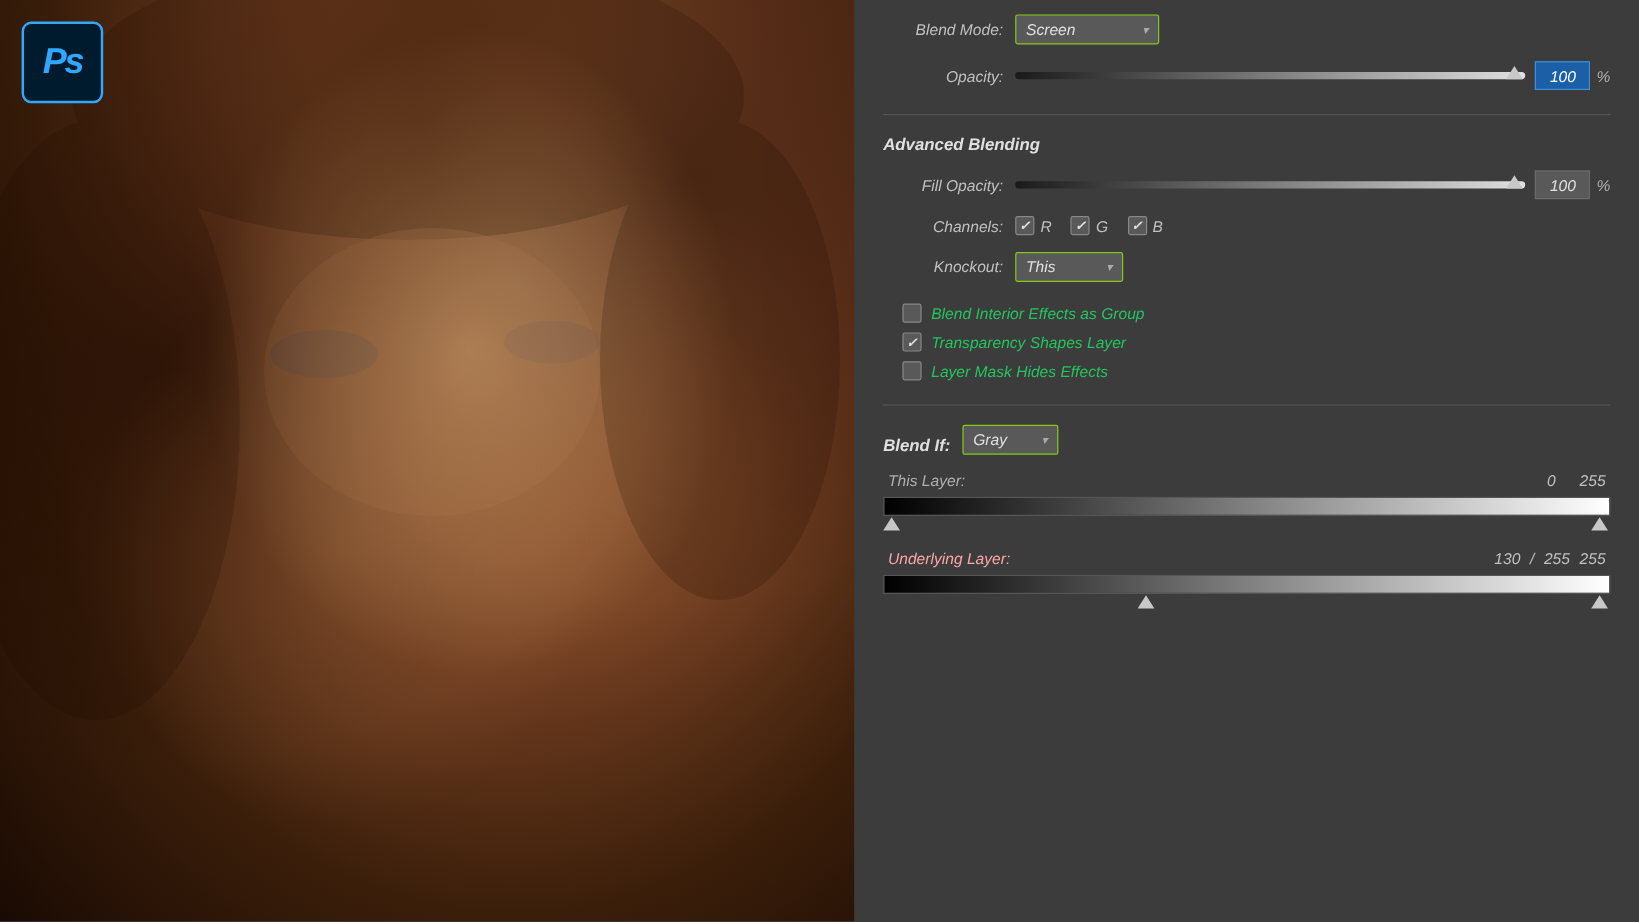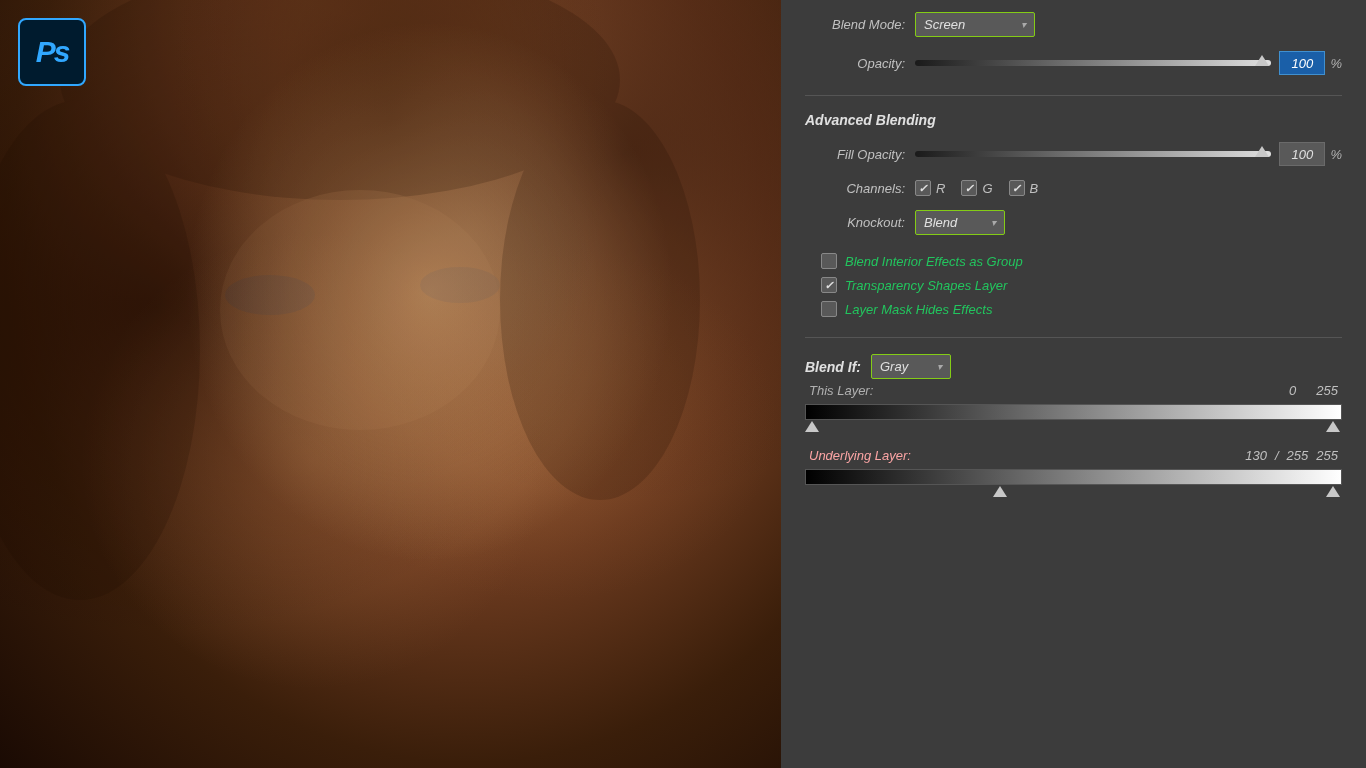--- a/index.html
+++ b/index.html
@@ -7,21 +7,21 @@
       width: 1366px;
       height: 768px;
       display: flex;
       overflow: hidden;
       background: #3a3a3a;
       font-family: Arial, sans-serif;
     }
 
     
     .photo-panel {
-      width: 781px;
+      width: 712px;
       height: 768px;
       position: relative;
       flex-shrink: 0;
       background: #2a1a0e;
       overflow: hidden;
     }
 
     .photo-bg {
       width: 100%;
       height: 100%;
@@ -256,22 +256,22 @@
     }
 
     .blend-option-label {
       color: #22c55e;
       font-size: 13px;
     }
 
     
     .blend-if-row {
       display: flex;
-      align-items: center;
-      margin-bottom: 4px;
+      align-items: flex-end;
+      margin-bottom: 14px;
     }
 
     .blend-if-label {
       color: #e0e0e0;
       font-size: 14px;
       font-weight: bold;
       margin-right: 10px;
     }
 
     
@@ -431,21 +431,21 @@
       </div>
       <div class="channel-item">
         <div class="checkbox checked"></div>
         <span class="channel-label">B</span>
       </div>
     </div>
 
     <div class="knockout-row">
       <span class="label">Knockout:</span>
       <div class="select-box" style="min-width:90px;">
-        <span>Blend</span>
+        <span>This</span>
         <span class="arrow">▾</span>
       </div>
     </div>
 
     <div class="blend-options">
 
       <div class="blend-option">
         <div class="checkbox"></div>
         <span class="blend-option-label">Blend Interior Effects as Group</span>
       </div>

